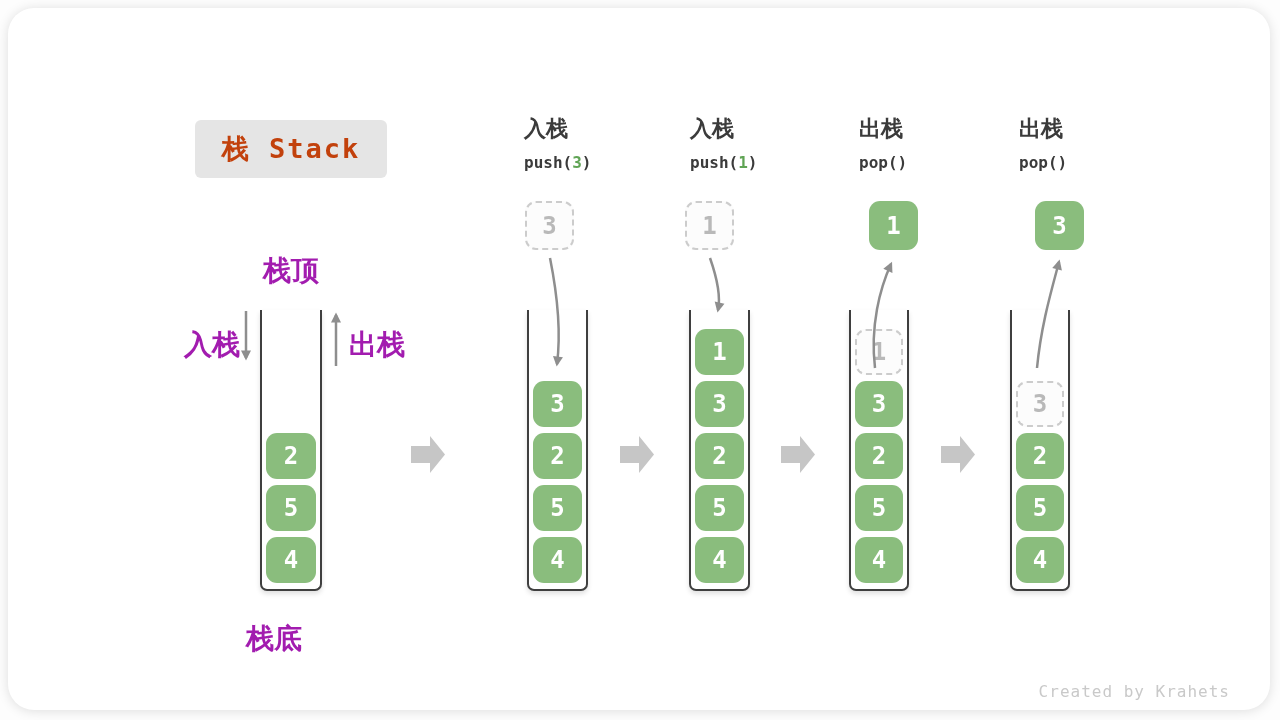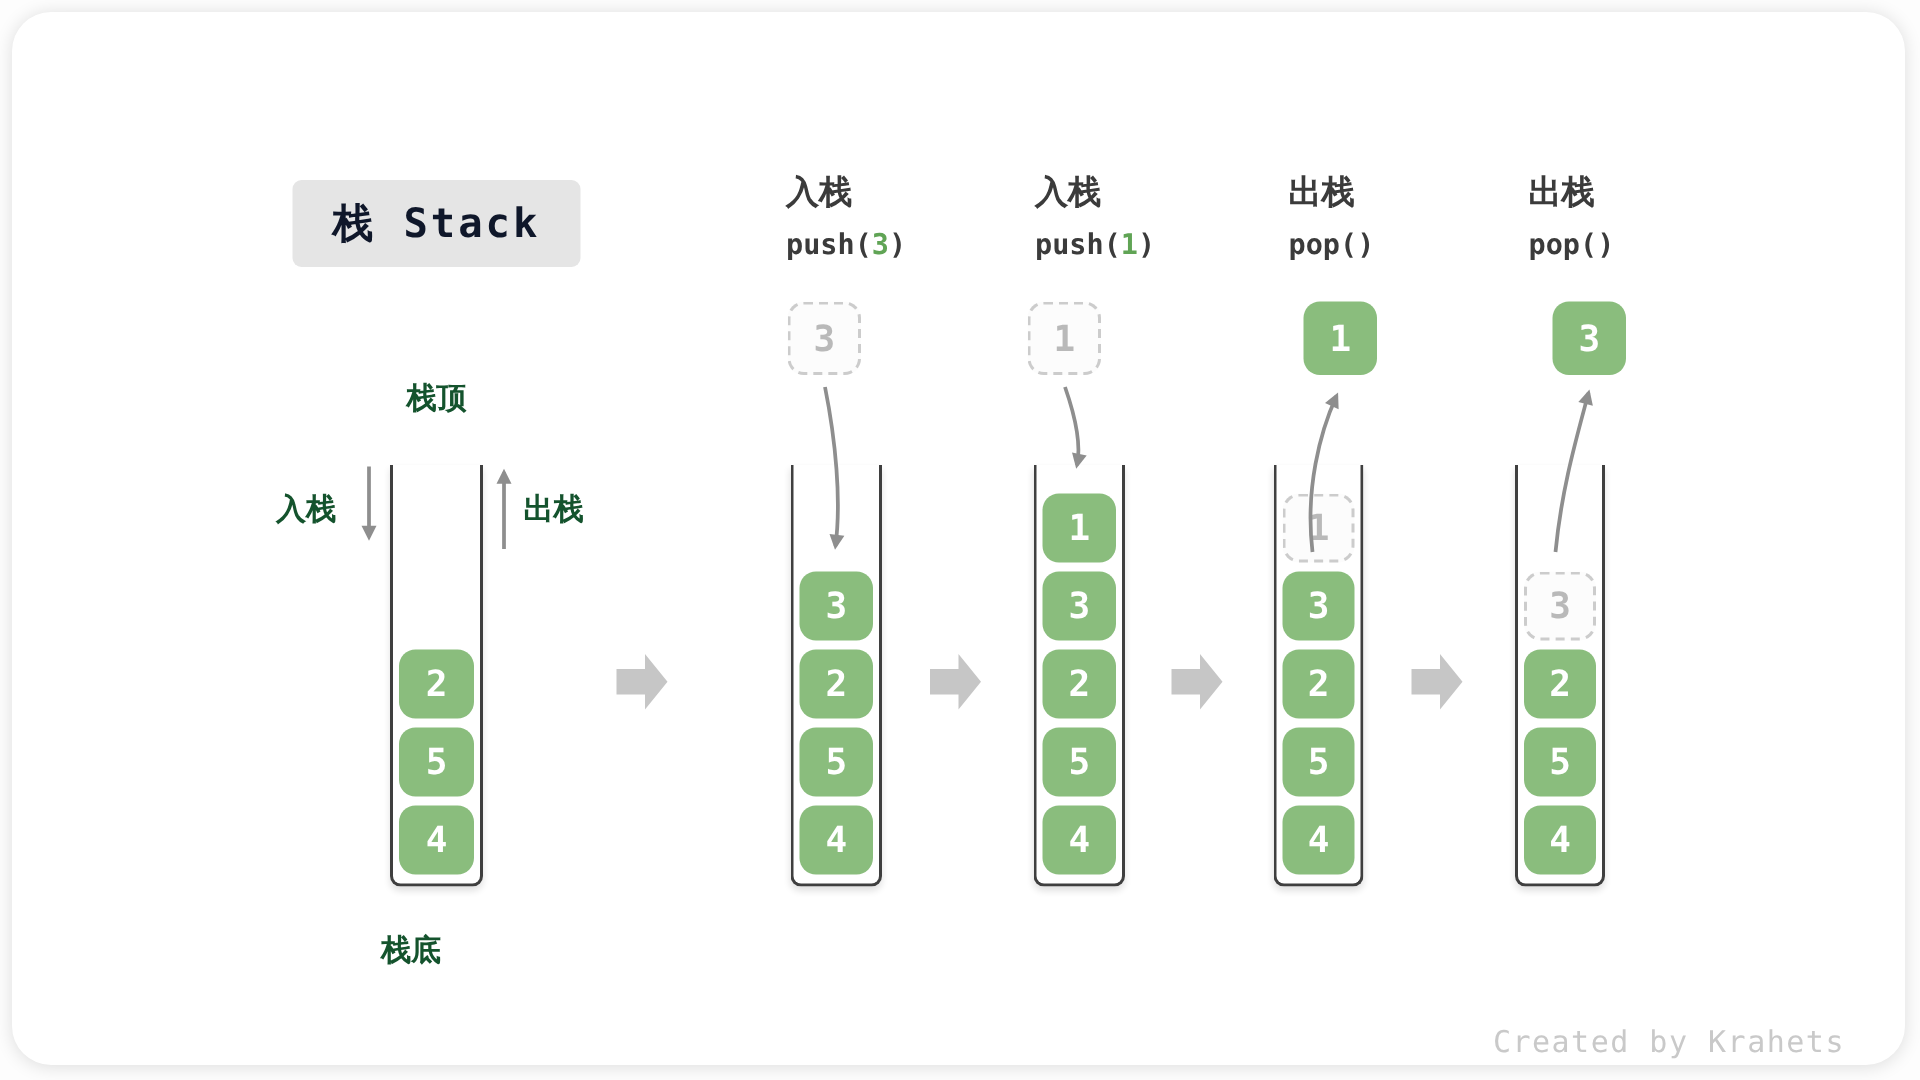--- a/index.html
+++ b/index.html
@@ -11,32 +11,32 @@
   }
   .card{
     position:absolute;left:8px;top:8px;width:1262px;height:702px;
     background:#ffffff;border-radius:26px;
     box-shadow:0 1px 12px rgba(0,0,0,0.13);
   }
   .title-box{
     position:absolute;left:187px;top:112px;width:192px;height:58px;
     background:#e5e5e5;border-radius:6px;
     display:flex;align-items:center;justify-content:center;
-    font-size:27px;font-weight:700;color:#0f172a;letter-spacing:2px;
+    font-size:27px;font-weight:700;color:#c2410c;letter-spacing:2px;
   }
   .legend-label{
-    position:absolute;font-size:20px;font-weight:700;color:#14532d;
+    position:absolute;font-size:28px;font-weight:700;color:#a21caf;
     white-space:nowrap;
   }
   .legend-center{width:100px;text-align:center;}
   .header{
     position:absolute;top:104px;line-height:34px;white-space:nowrap;
   }
   .header .op{font-size:22px;font-weight:700;color:#3b3b3b;}
-  .header .code{font-size:19px;font-weight:600;color:#3b3b3b;}
+  .header .code{font-size:16px;font-weight:600;color:#3b3b3b;}
   .header .code .arg{font-weight:700;}
   .stackbox{
     position:absolute;top:302px;height:281px;box-sizing:border-box;
     background:#ffffff;
     border:2px solid #3f3f3f;border-top:none;
     border-radius:0 0 7px 7px;
     box-shadow:0 3px 5px rgba(0,0,0,0.12);
     display:flex;flex-direction:column;justify-content:flex-end;
     gap:6px;padding:0 4px 6px 4px;
   }
@@ -53,21 +53,21 @@
     position:absolute;width:49px;height:49px;border-radius:11px;
     box-sizing:border-box;
     display:flex;align-items:center;justify-content:center;
     font-size:24px;font-weight:600;
   }
   .floating.solid{background:var(--green);color:#ffffff;}
   .floating.dashed{background:#fcfcfc;border:2px dashed #cccccc;color:#b9b9b9;}
   #overlay{position:absolute;left:0;top:0;pointer-events:none;}
   .watermark{
     position:absolute;right:40px;top:674px;
-    font-size:20px;color:#c9c9c9;letter-spacing:1px;white-space:nowrap;
+    font-size:16px;color:#c9c9c9;letter-spacing:1px;white-space:nowrap;
   }
 </style>
 </head>
 <body style="--green: #8abd7d;">
 
 <div class="card">
 
   <div class="title-box">
     <span>栈 Stack</span>
   </div>

